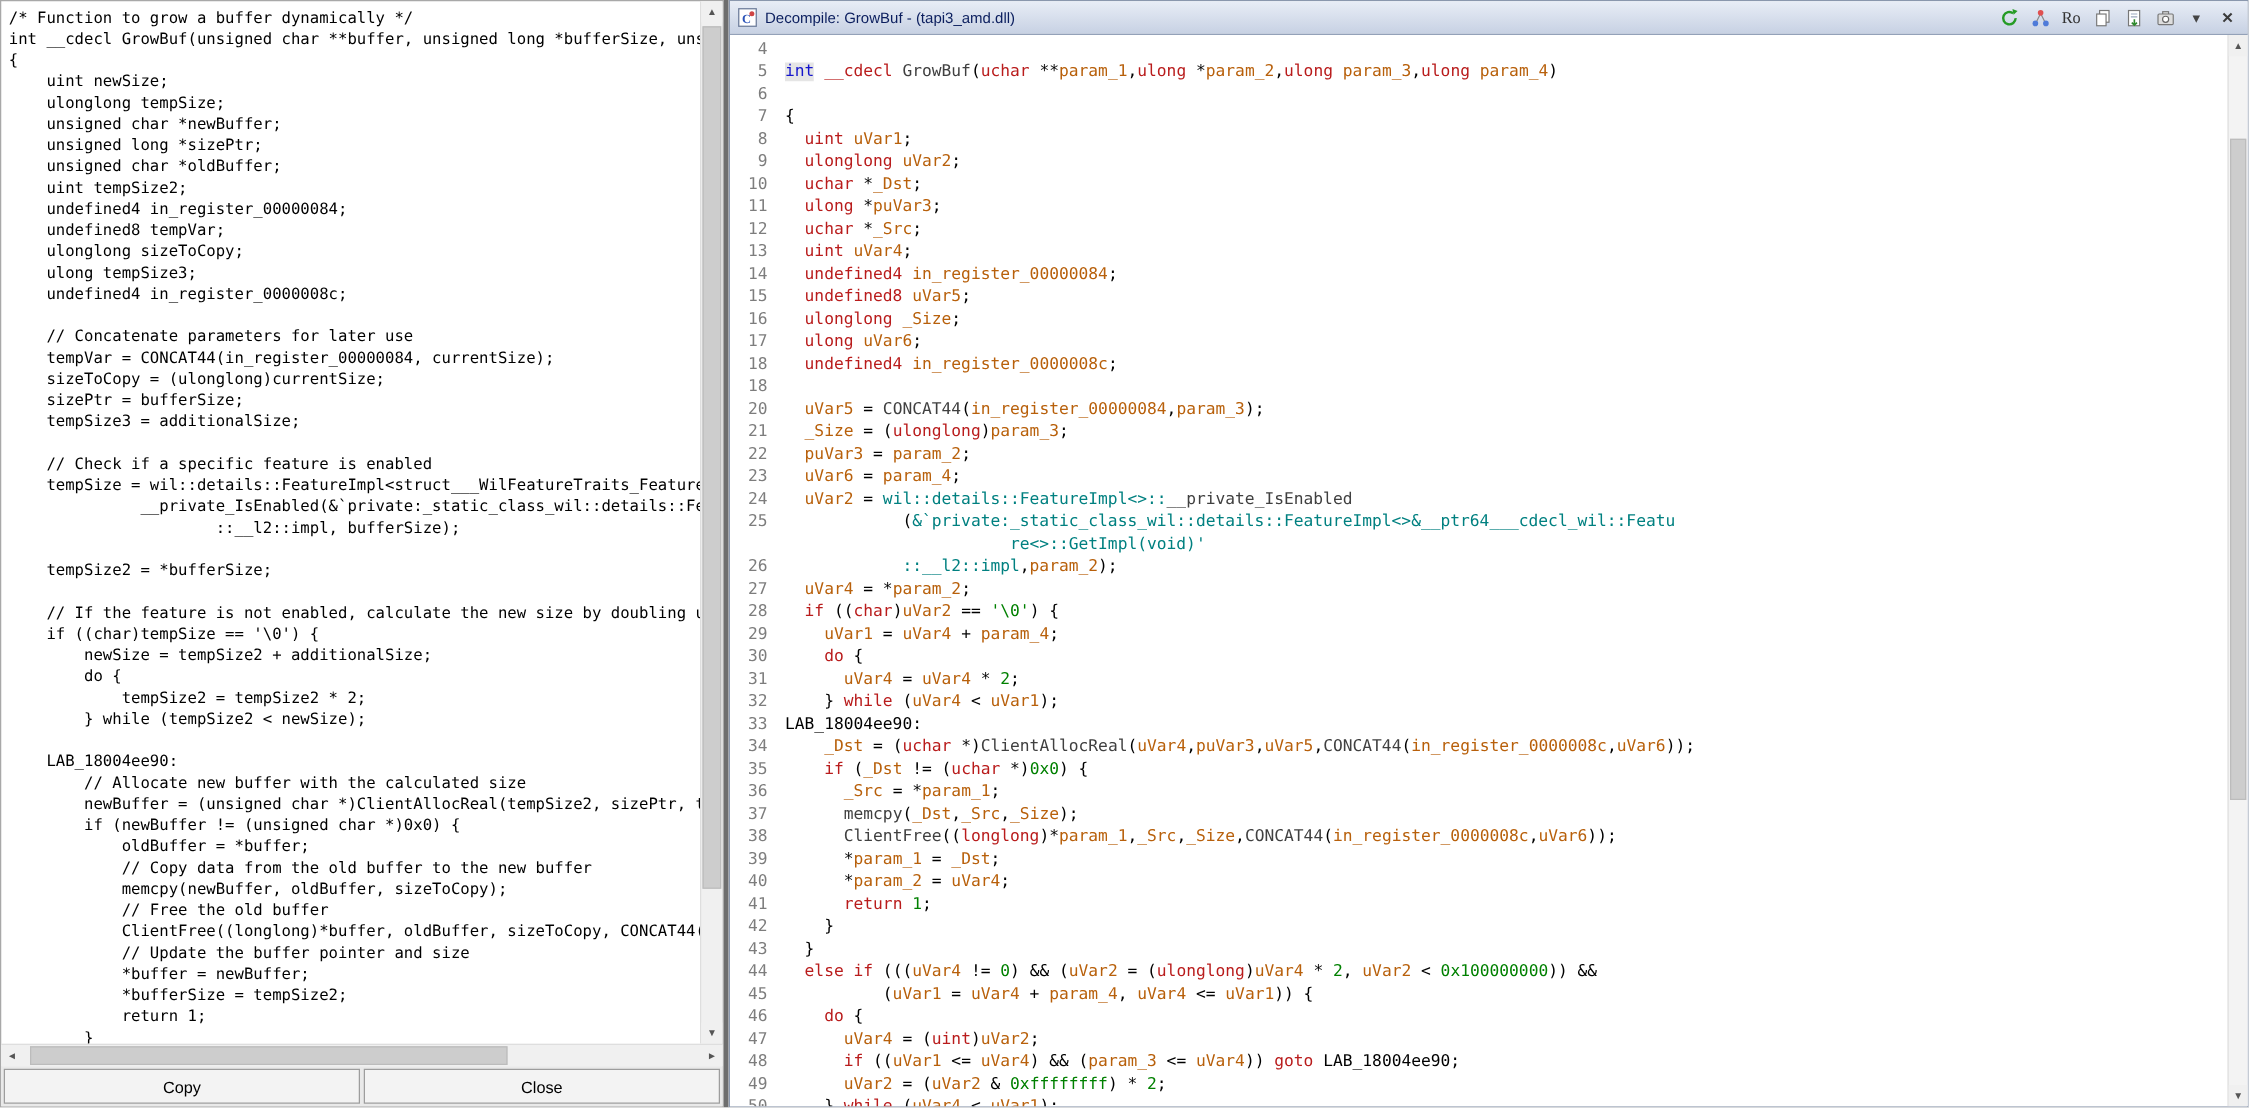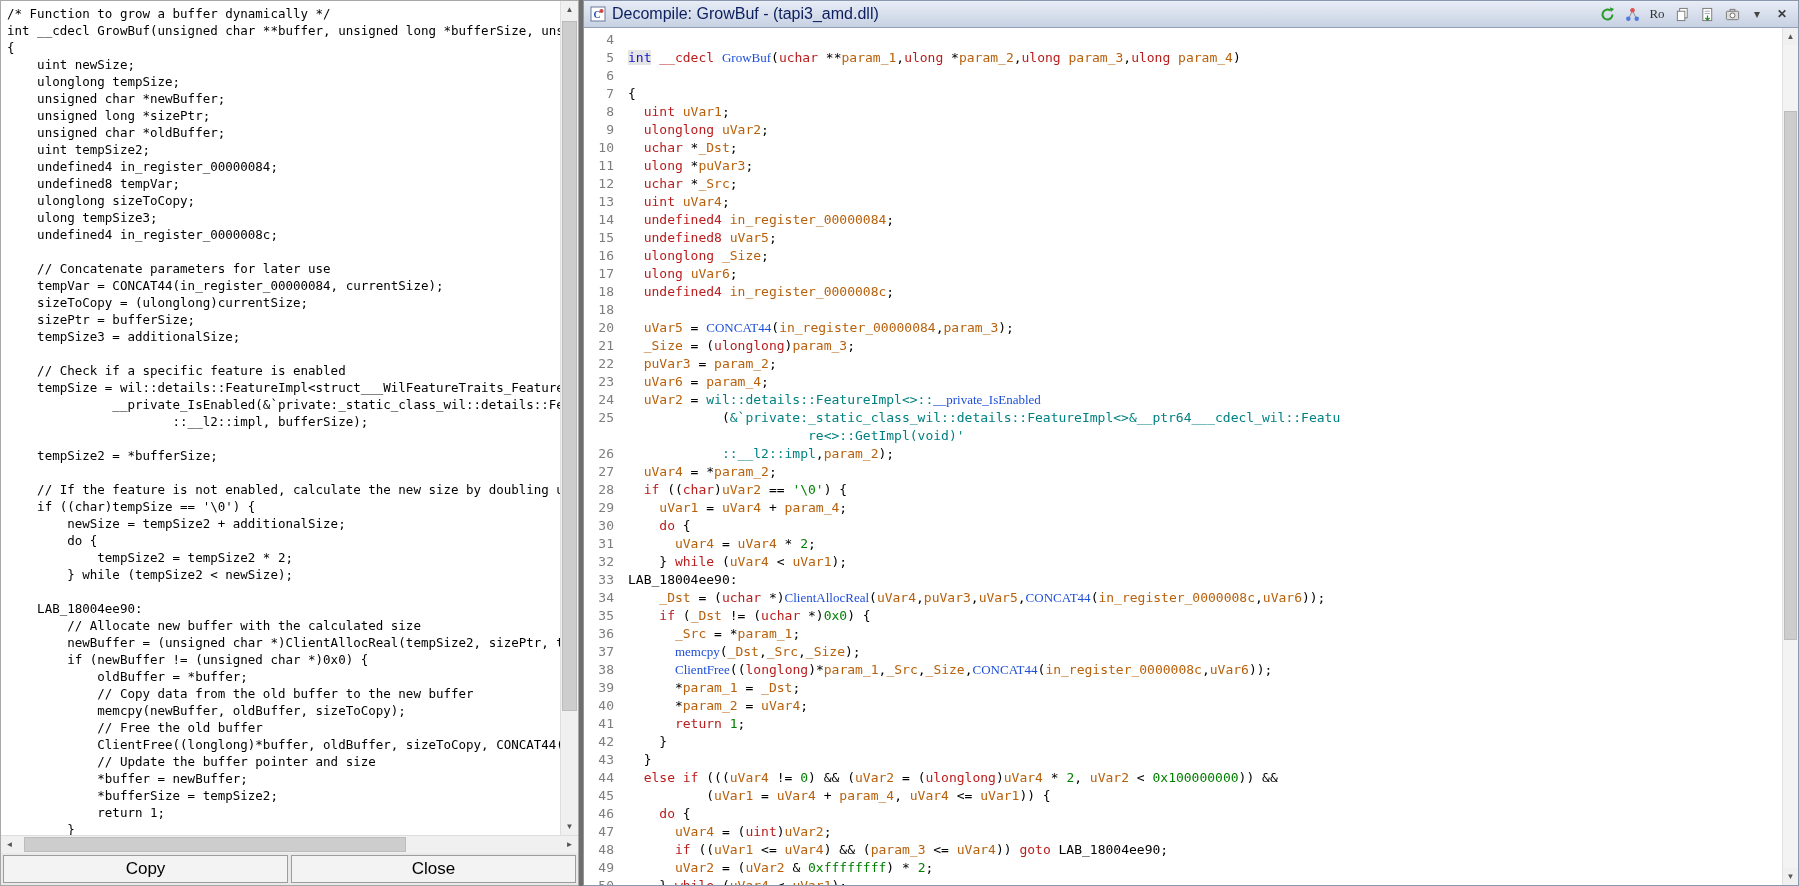--- a/index.html
+++ b/index.html
@@ -16,47 +16,47 @@
   .sb-btn{height:17px;display:flex;align-items:center;justify-content:center;
           font-size:8px;color:#555;background:#f0f0f0;flex:0 0 auto;}
   .vtrack{flex:1;position:relative;}
   .vthumb{position:absolute;left:1px;right:1px;top:3px;height:86%;background:#cdcdcd;border:1px solid #bcbcbc;}
   .hscroll{height:17px;flex:0 0 auto;background:#f0f0f0;border-top:1px solid #dedede;display:flex;}
   .hscroll .sb-btn{width:17px;height:100%;}
   .htrack{flex:1;position:relative;}
   .hthumb{position:absolute;top:1px;bottom:1px;left:6px;width:70%;background:#cdcdcd;border:1px solid #bcbcbc;}
   .button-row{height:28px;flex:0 0 auto;display:flex;gap:3px;padding:2px;background:#e9e9e9;}
   .button-row button{flex:1;background:#f3f3f3;border:1px solid #9d9d9d;
-                     font-family:"Liberation Sans",sans-serif;font-size:17px;color:#000;cursor:pointer;}
+                     font-family:"Liberation Sans",sans-serif;font-size:13px;color:#000;cursor:pointer;}
 
   
   .divider{width:4px;background:#6e6e6e;flex:0 0 auto;}
 
   
   .right-pane{flex:1;display:flex;flex-direction:column;box-sizing:border-box;
               border:1px solid #8a97ad;background:#fff;min-width:0;}
   .titlebar{height:26px;flex:0 0 auto;display:flex;align-items:center;padding:0 6px;
             background:linear-gradient(#e8edf6,#c7d1e3);border-bottom:1px solid #93a1b8;}
   .title{margin-left:6px;flex:1;color:#0b1e5e;font-family:"Liberation Sans",sans-serif;
-         font-size:16px;white-space:nowrap;overflow:hidden;}
+         font-size:12px;white-space:nowrap;overflow:hidden;}
   .toolbar{display:flex;align-items:flex-start;gap:9px;padding-right:2px;}
   .tb-icon{width:16px;height:16px;display:flex;align-items:center;justify-content:center;
            font-family:"Liberation Sans",sans-serif;font-size:12px;color:#444;cursor:default;}
   .ro-label{font-family:"Liberation Serif",serif;font-size:13px;color:#333;}
   .close-glyph{font-weight:bold;color:#3a3a3a;}
 
   .code-area{flex:1;display:flex;overflow:hidden;background:#fff;}
   .code-lines{flex:1;padding-top:3px;overflow:hidden;
               font-family:"DejaVu Sans Mono",monospace;font-size:13px;line-height:18px;min-width:0;}
   .code-row{white-space:pre;height:18px;}
   .lnum{display:inline-block;width:30px;text-align:right;color:#7d7d7d;padding-right:14px;}
   .tk-p{color:#000;}
   .tk-k{color:#b91c1c;}
   .tk-kh{color:#1414cc;background:#e5e5e5;}
-  .tk-f{color:#1d4ed8;font-family:Liberation Serif, serif;}
+  .tk-f{color:#404040;}
   .tk-v{color:#b8600b;}
   .tk-c{color:#008000;}
   .tk-s{color:#008080;}
 
   .right-vscroll{width:15px;flex:0 0 auto;background:#f3f3f3;border-left:1px solid #e0e0e0;
                  display:flex;flex-direction:column;}
   .right-vscroll .vthumb{top:8%;height:64%;}
 </style>
 </head>
 <body>

